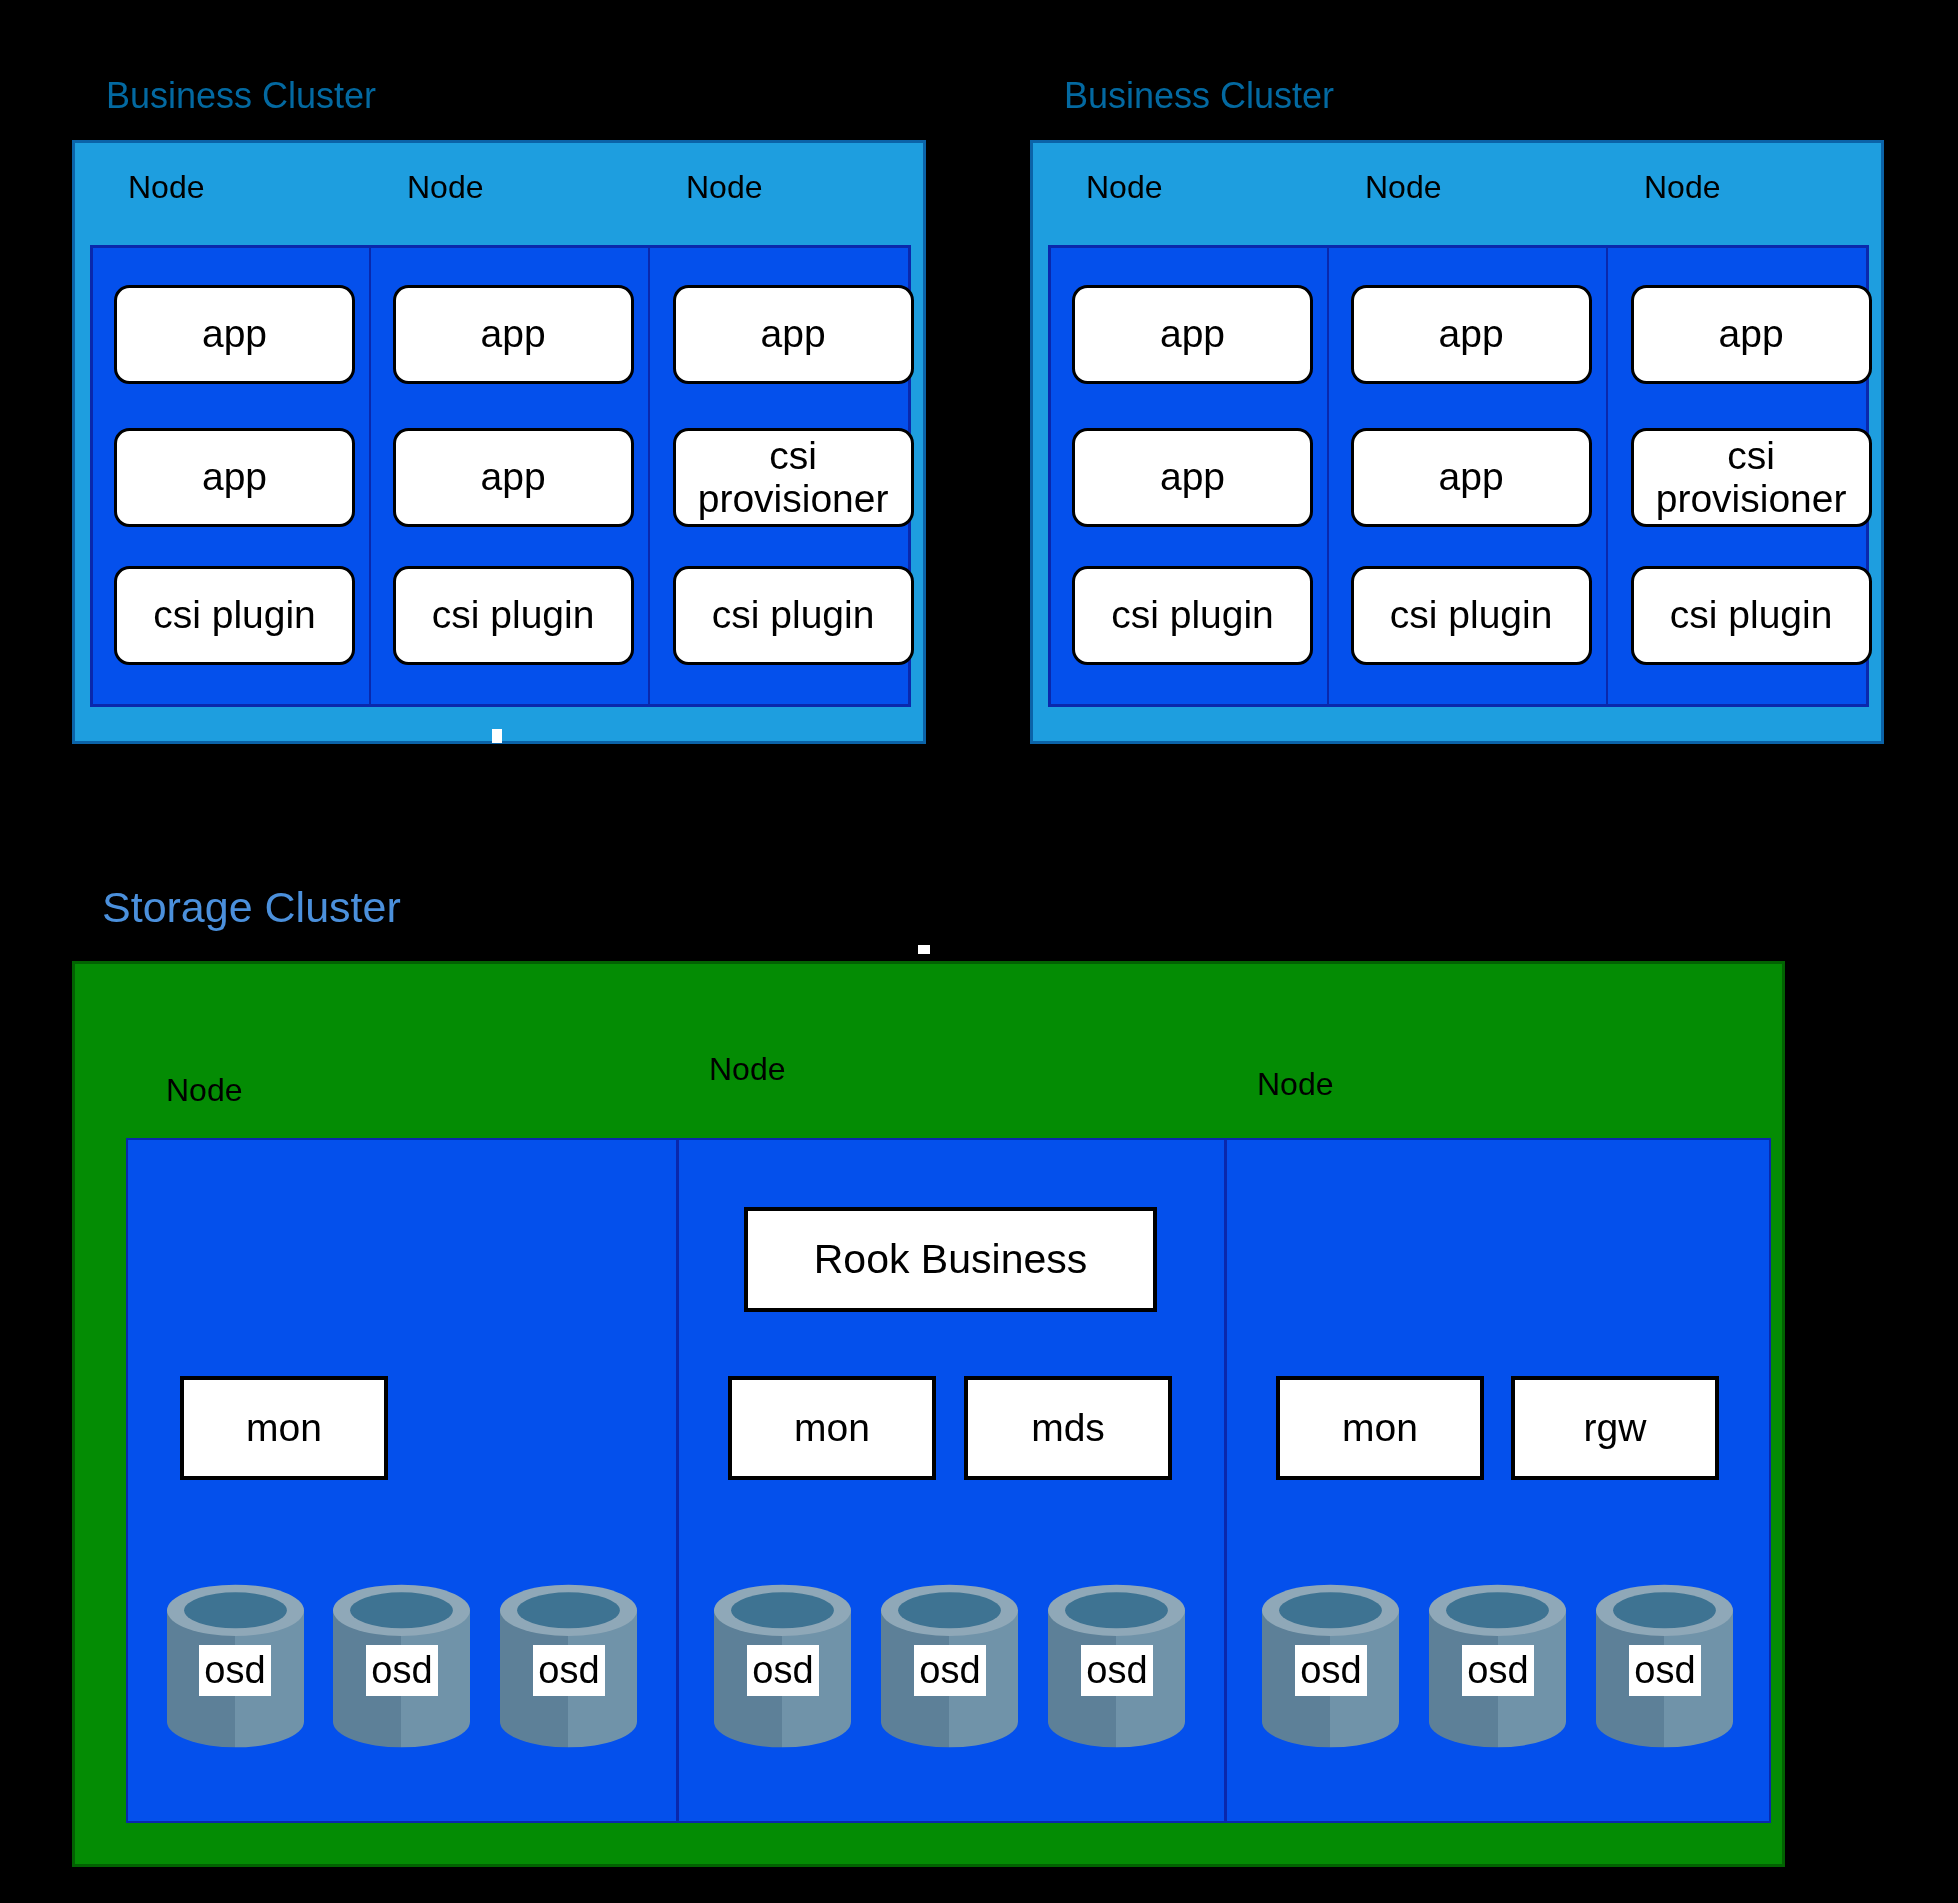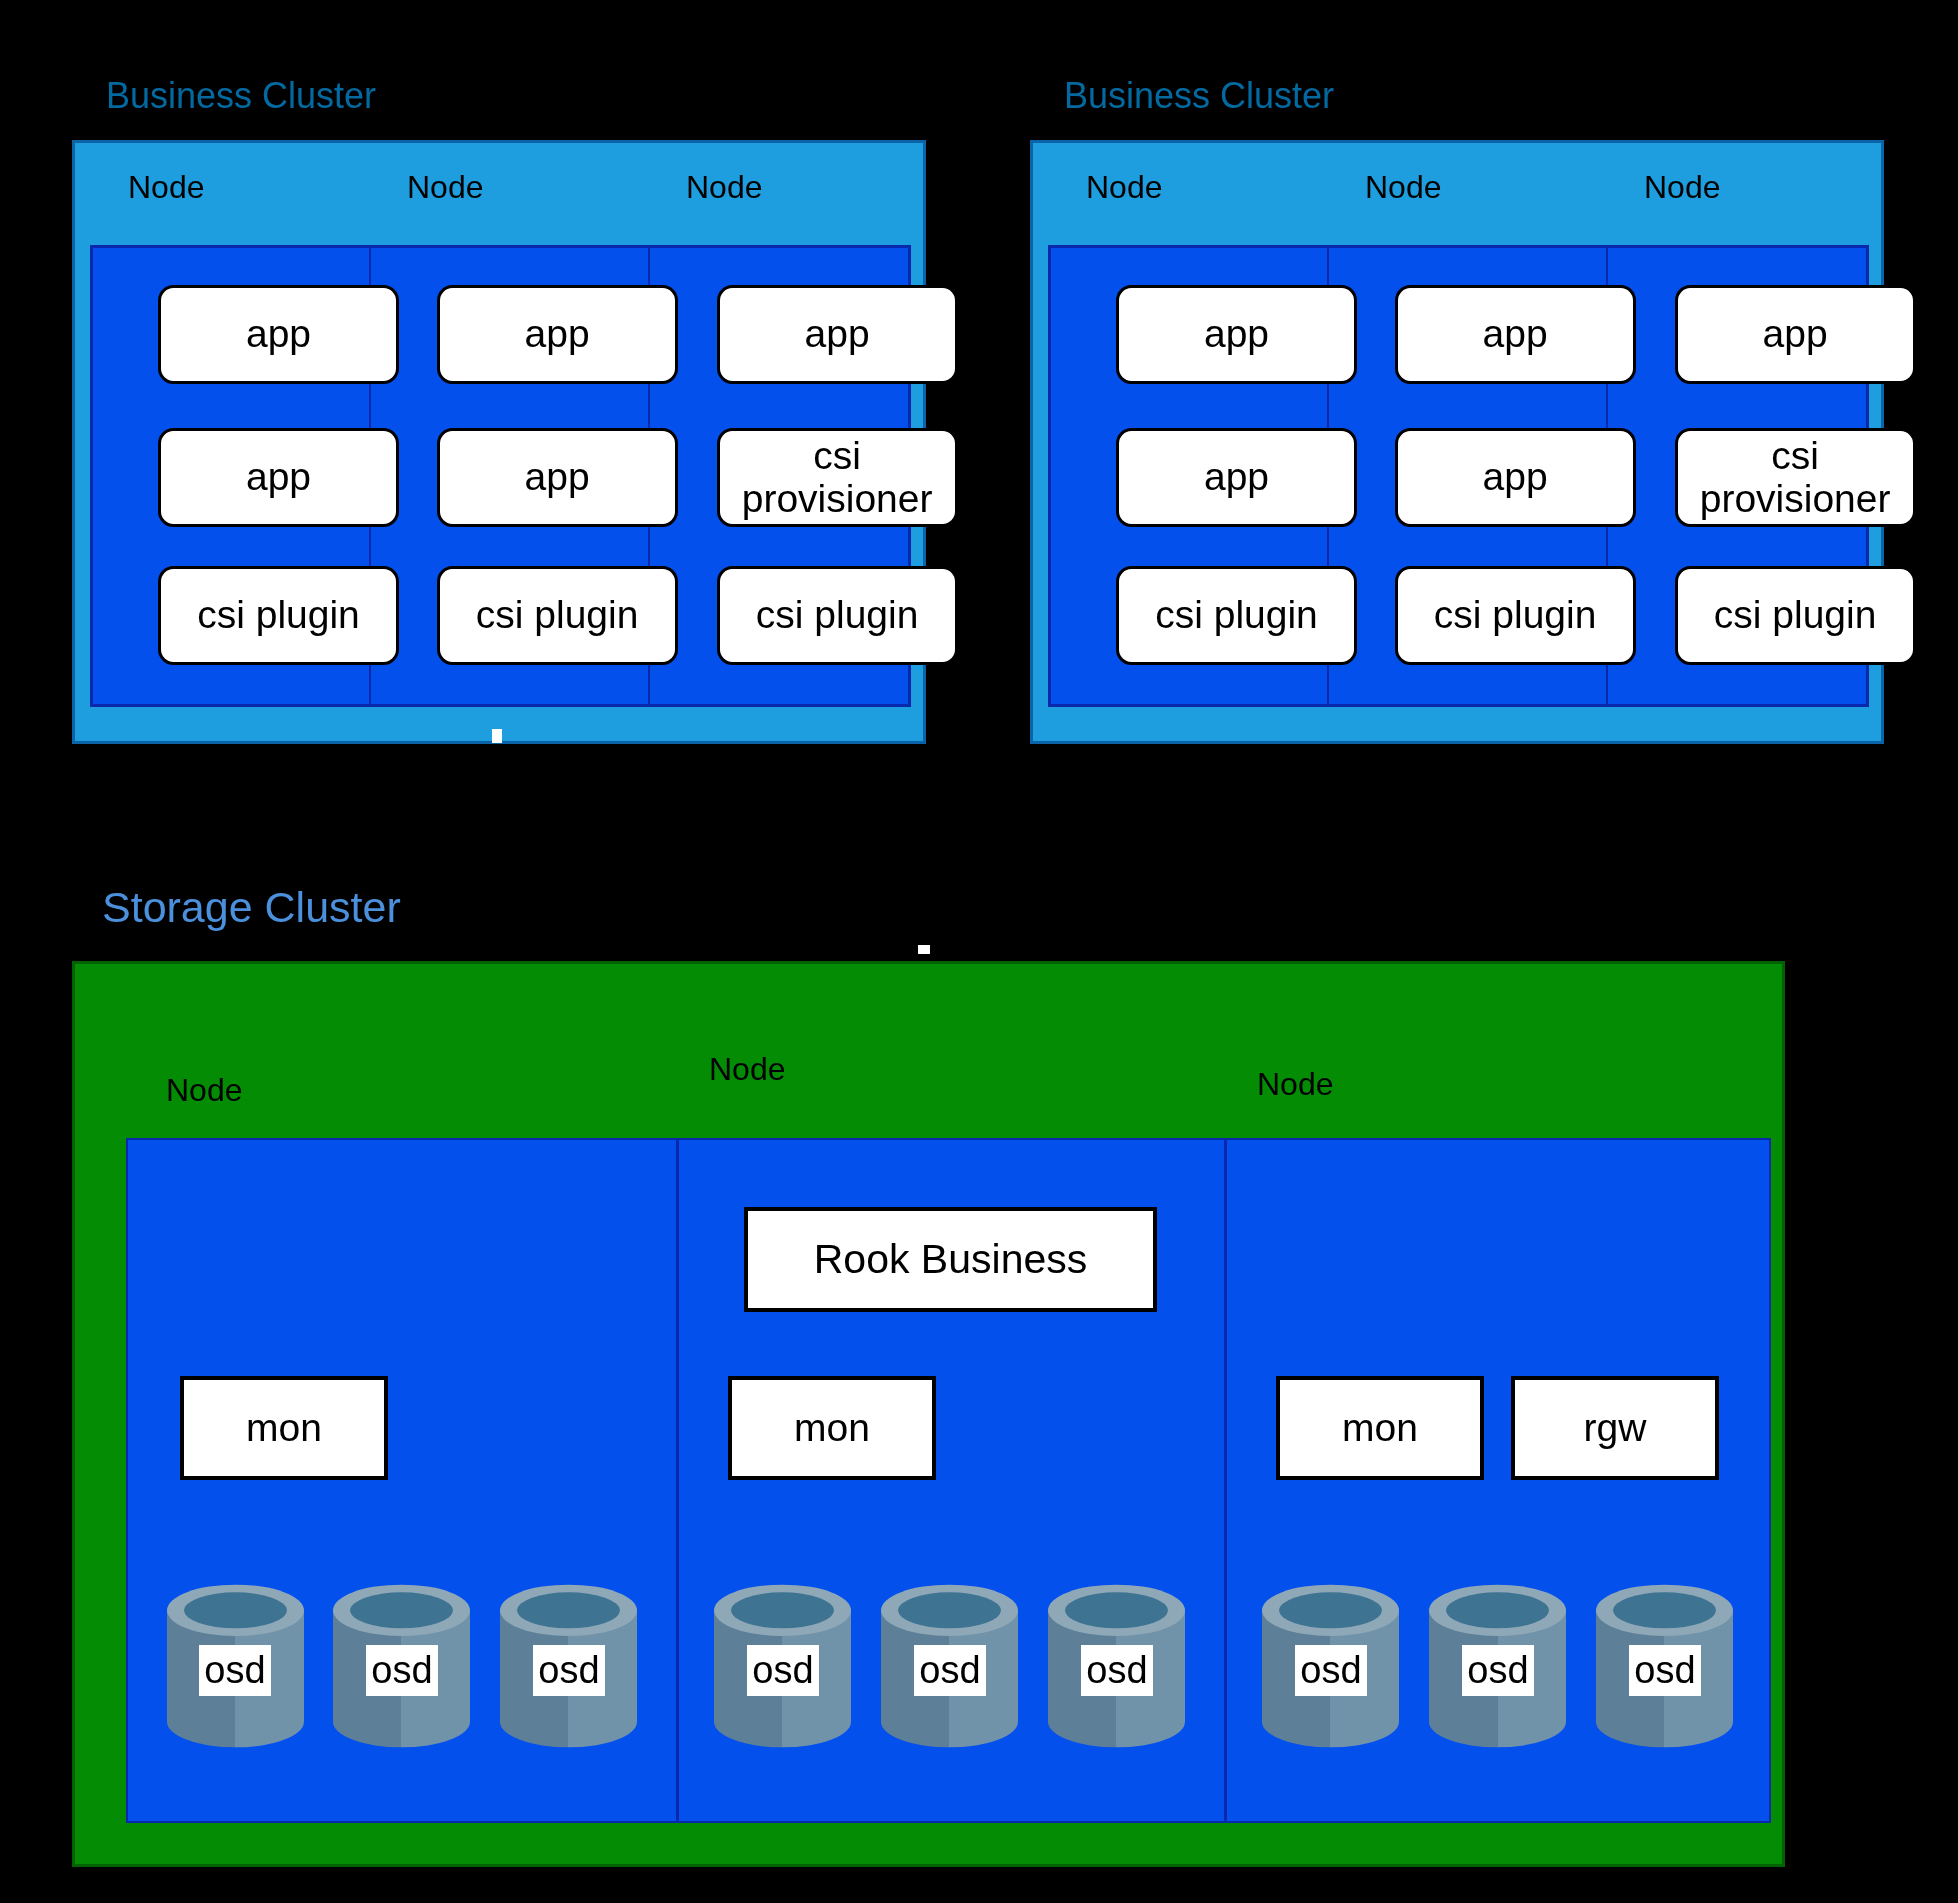--- a/index.html
+++ b/index.html
@@ -11,21 +11,21 @@
   .abs{position:absolute;}
   .cluster-title{font-size:36px;color:#0369a1;white-space:nowrap;}
   .storage-title{font-size:43px;color:#4B90DC;white-space:nowrap;}
   .biz-cluster{background:#1E9EDF;border:3.4px solid #0B63A8;width:854px;height:604px;}
   .node-label{font-size:32px;color:#000;white-space:nowrap;text-align:right;}
   .biz-inner{background:#0450EC;border:3.4px solid #0A28AC;width:821px;height:462px;left:14.6px;top:102px;}
   .col-sep{background:#0A28AC;width:2.6px;top:0;bottom:0;}
   .pod-box{
     width:241px;height:99px;background:#fff;border:3.4px solid #000;border-radius:15.4px;
     display:flex;align-items:center;justify-content:center;text-align:center;
-    font-size:39px;line-height:1.08;padding:0 16px;margin-left:44px;
+    font-size:39px;line-height:1.08;padding:0 16px;
   }
   .green-box{background:#048C04;border:3.4px solid #026202;width:1713px;height:906px;}
   .storage-inner{background:#0450EC;border:2.6px solid #0A28AC;width:1645px;height:685px;left:51px;top:174px;}
   .sq-box{
     background:#fff;border:4.3px solid #000;display:flex;align-items:center;justify-content:center;
     text-align:center;
   }
   .rook-box{width:413px;height:105px;font-size:41px;}
   .svc-box{width:208px;height:104px;font-size:39px;}
   .cyl{width:137px;height:170px;display:block;}
@@ -112,20 +112,21 @@
 
     <div class="abs storage-inner">
       <div class="abs col-sep" style="left:548px;"></div>
       <div class="abs col-sep" style="left:1096px;"></div>
 
       <div class="abs sq-box rook-box" style="left:616px;top:67px;">Rook Business</div>
 
       <div class="abs sq-box svc-box" style="left:52px;top:236px;">mon</div>
 
       <div class="abs sq-box svc-box" style="left:600px;top:236px;">mon</div>
+      <div class="abs sq-box svc-box" style="left:836px;top:236px;">mds</div>
 
       <div class="abs sq-box svc-box" style="left:1148px;top:236px;">mon</div>
       <div class="abs sq-box svc-box" style="left:1383px;top:236px;">rgw</div>
 
       <svg class="abs cyl" style="left:39px;top:441px;" viewBox="0 0 160 198">
         <path d="M0,34 V164 A80,30 0 0 0 160,164 V34 Z" fill="url(#cylGrad)"></path>
         <ellipse cx="80" cy="34" rx="80" ry="30" fill="#8FA8B8"></ellipse>
         <ellipse cx="80" cy="34" rx="60" ry="21" fill="#3E7392"></ellipse>
       </svg>
       <svg class="abs cyl" style="left:205px;top:441px;" viewBox="0 0 160 198">

